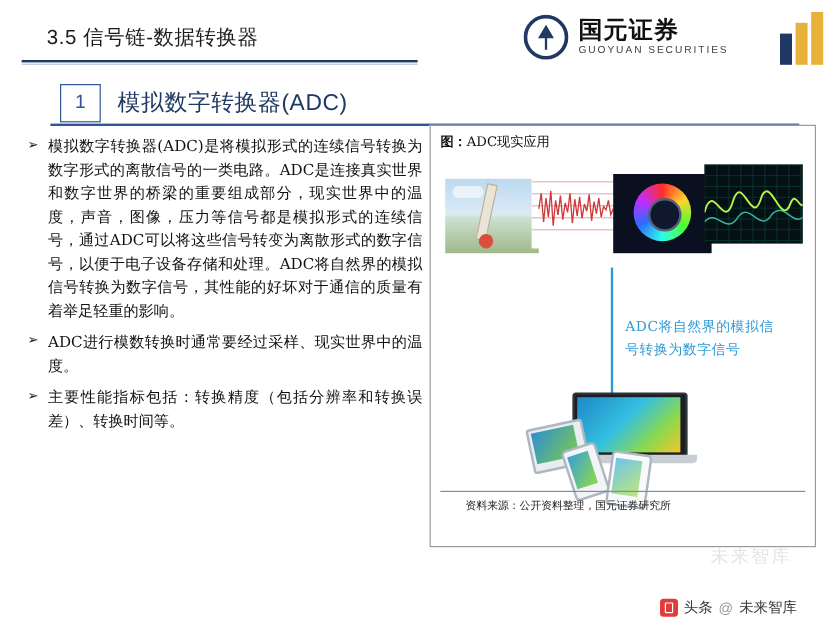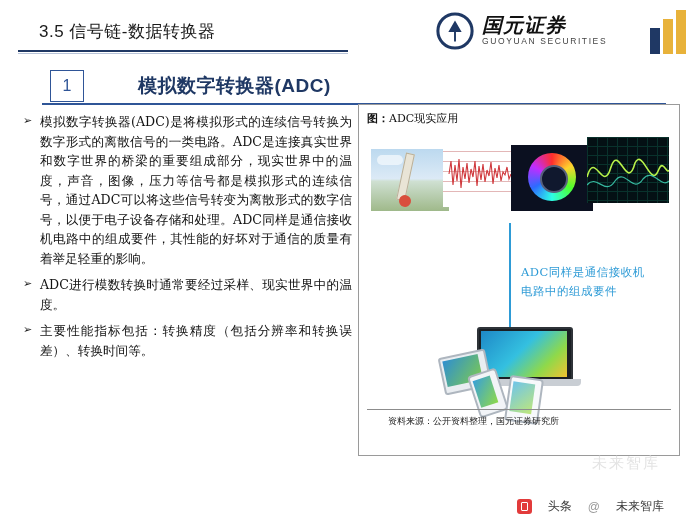--- a/index.html
+++ b/index.html
@@ -32,21 +32,21 @@
   }
   
   .logo-wrap{
     position:absolute;right:14px;top:10px;width:250px;height:44px;
   }
   .logo-mark{
     position:absolute;left:0px;top:2px;width:38px;height:38px;
   }
   .logo-cn{
     position:absolute;left:46px;top:2px;
-    font-size:20px;font-weight:bold;color:#111;letter-spacing:1px;font-style:italic;
+    font-size:20px;font-weight:bold;color:#111;letter-spacing:1px;
   }
   .logo-en{
     position:absolute;left:46px;top:26px;
     font-size:8.5px;color:#444;letter-spacing:1.6px;
   }
   .logo-bars{
     position:absolute;right:0px;top:0px;width:36px;height:44px;
   }
   .bar{position:absolute;width:10px;background:#e8b23a;}
   .bar.b1{left:0;top:18px;height:26px;background:#1f3864;}
@@ -58,21 +58,21 @@
     position:absolute;left:42px;top:70px;width:624px;height:34px;
   }
   .sect-numbox{
     position:absolute;left:8px;top:0px;width:34px;height:32px;
     border:1px solid #2f5597;box-sizing:border-box;
     color:#2f5597;font-size:16px;
     display:flex;align-items:center;justify-content:center;
   }
   .sect-title{
     position:absolute;left:56px;top:3px;
-    font-size:19px;color:#1f3864;font-weight:bold;letter-spacing:.5px;margin-left:40px;
+    font-size:19px;color:#1f3864;font-weight:normal;letter-spacing:.5px;
   }
   .sect-underline{
     position:absolute;left:0px;top:33px;width:624px;height:2px;
     background:#2f5597;
   }
 
   
   .body-col{
     position:absolute;left:22px;top:112px;width:330px;
   }
@@ -173,21 +173,21 @@
   
   .footer{
     position:absolute;left:0;bottom:0;width:678px;height:44px;background:#fff;
   }
   .wm{
     position:absolute;right:18px;bottom:52px;
     font-size:15px;color:#e4e4e4;letter-spacing:2px;
   }
   .foot-brand{
     position:absolute;right:14px;bottom:10px;
-    display:flex;align-items:center;gap:16px;
+    display:flex;align-items:center;gap:5px;
     font-size:12px;color:#3a3a3a;
   }
   .foot-logo{
     width:15px;height:15px;border-radius:3px;background:#e23b3b;
     display:inline-block;position:relative;
   }
   .foot-logo:after{
     content:"";position:absolute;left:4px;top:3px;width:7px;height:9px;
     border:1.5px solid #fff;border-radius:1px;box-sizing:border-box;
   }
@@ -219,21 +219,21 @@
 <div class="sect">
   <div class="sect-numbox">1</div>
   <div class="sect-title">模拟数字转换器(ADC)</div>
   <div class="sect-underline"></div>
 </div>
 
 <div class="body-col">
 
   <div class="bullet-row">
     <span class="bullet-mark">➢</span>
-    <div class="para">模拟数字转换器(ADC)是将模拟形式的连续信号转换为数字形式的离散信号的一类电路。ADC是连接真实世界和数字世界的桥梁的重要组成部分，现实世界中的温度，声音，图像，压力等信号都是模拟形式的连续信号，通过ADC可以将这些信号转变为离散形式的数字信号，以便于电子设备存储和处理。ADC同样是通信接收机电路中的组成要件，其性能的好坏对于通信的质量有着举足轻重的影响。</div>
+    <div class="para">模拟数字转换器(ADC)是将模拟形式的连续信号转换为数字形式的离散信号的一类电路。ADC是连接真实世界和数字世界的桥梁的重要组成部分，现实世界中的温度，声音，图像，压力等信号都是模拟形式的连续信号，通过ADC可以将这些信号转变为离散形式的数字信号，以便于电子设备存储和处理。ADC将自然界的模拟信号转换为数字信号，其性能的好坏对于通信的质量有着举足轻重的影响。</div>
   </div>
 
   <div class="bullet-row">
     <span class="bullet-mark">➢</span>
     <div class="para">ADC进行模数转换时通常要经过采样、现实世界中的温度。</div>
   </div>
 
   <div class="bullet-row">
     <span class="bullet-mark">➢</span>
     <div class="para">主要性能指标包括：转换精度（包括分辨率和转换误差）、转换时间等。</div>
@@ -279,21 +279,21 @@
         <path d="M0 48 C10 36,18 60,28 44 C38 30,46 58,56 42 C66 30,74 52,82 44" fill="none" stroke="#43e0c0" stroke-width="1.2" opacity=".8"></path>
       </svg>
     </div>
   </div>
 
   <div class="arrow-wrap">
     <span class="arrow-line"></span>
       <span class="arrow-head"></span>
   </div>
 
-  <div class="arrow-label">ADC同样是通信接收机电路中的组成要件</div>
+  <div class="arrow-label">ADC将自然界的模拟信号转换为数字信号</div>
 
   <div class="devices">
     <span class="laptop-screen">
         <span class="laptop-img"></span>
       </span>
     <span class="laptop-base"></span>
     <span class="tablet">
         <span class="tablet-img"></span>
       </span>
     <span class="phone">

